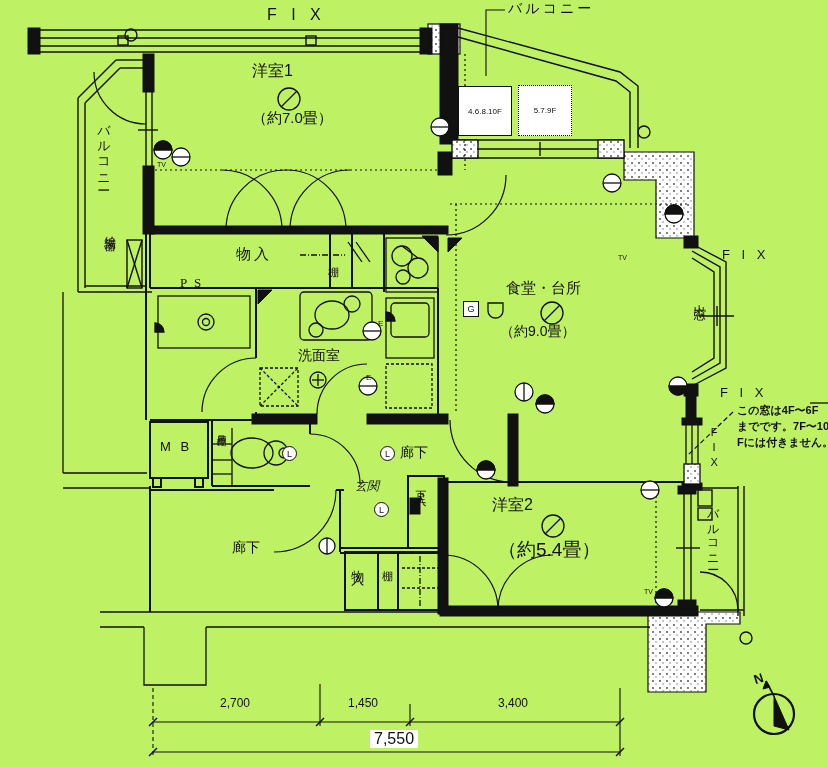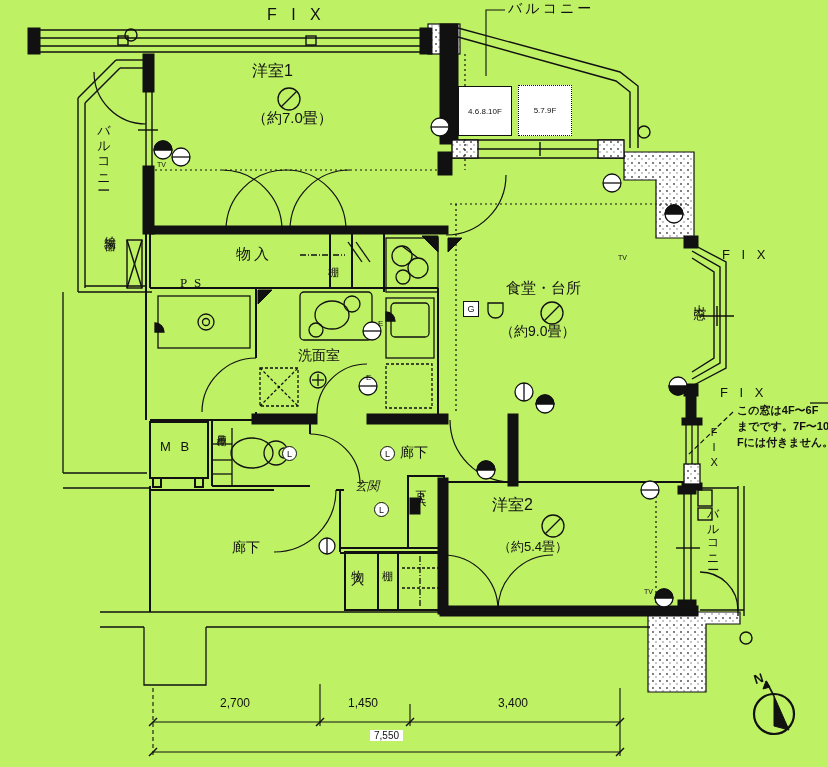--- a/index.html
+++ b/index.html
@@ -385,31 +385,31 @@
 <div class="lbl v" style="left:415px;top:482px;font-size:11px;">下足入</div>
 
 <span class="circ" style="left:282px;top:446px;">L</span>
 
 <div class="lbl" style="left:232px;top:540px;font-size:14px;">廊下</div>
 
 <div class="lbl v" style="left:350px;top:560px;font-size:13px;">物入</div>
 <div class="lbl" style="left:382px;top:570px;font-size:11px;">棚</div>
 
 <div class="lbl" style="left:492px;top:496px;font-size:16px;">洋室2</div>
-<div class="lbl" style="left:498px;top:540px;font-size:13px;">（約5.4畳）</div>
+<div class="lbl" style="left:498px;top:540px;font-size:19px;">（約5.4畳）</div>
 <div class="lbl v" style="left:706px;top:500px;font-size:12px;">バルコニー</div>
 
 <span class="sqr" style="left:463px;top:301px;">G</span>
 
 <div class="lbl" style="left:157px;top:161px;font-size:7px;">TV</div>
 <div class="lbl" style="left:618px;top:254px;font-size:7px;">TV</div>
 <div class="lbl" style="left:644px;top:588px;font-size:7px;">TV</div>
 <div class="lbl" style="left:378px;top:320px;font-size:8px;">E</div>
 <div class="lbl" style="left:366px;top:374px;font-size:8px;">E</div>
 
 <div class="lbl" style="left:220px;top:697px;font-size:12px;">2,700</div>
 <div class="lbl" style="left:348px;top:697px;font-size:12px;">1,450</div>
 <div class="lbl" style="left:498px;top:697px;font-size:12px;">3,400</div>
-<div class="lbl" style="left:370px;top:730px;font-size:10px;background:#fff;padding:0 4px;">7,550</div>
+<div class="lbl" style="left:370px;top:730px;font-size:16px;background:#fff;padding:0 4px;">7,550</div>
 
 <div class="lbl" style="left:754px;top:672px;font-size:13px;font-weight:bold;transform:rotate(-18deg);">N</div>
 
 </div>
 
 </body></html>

